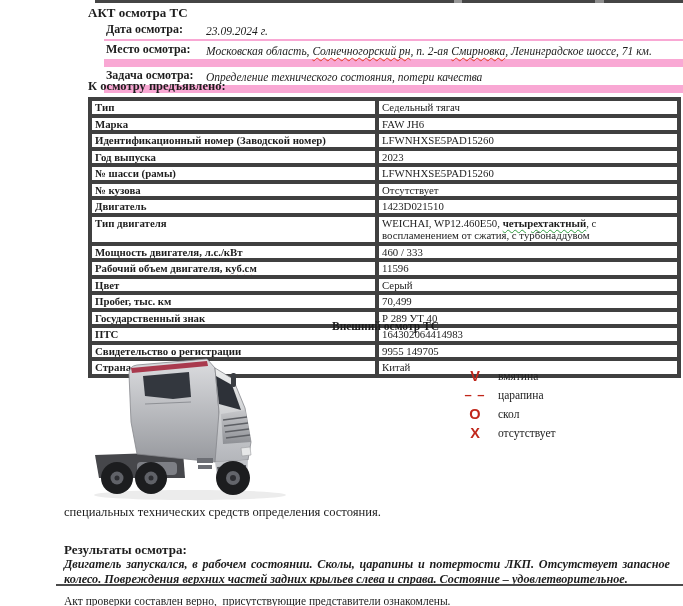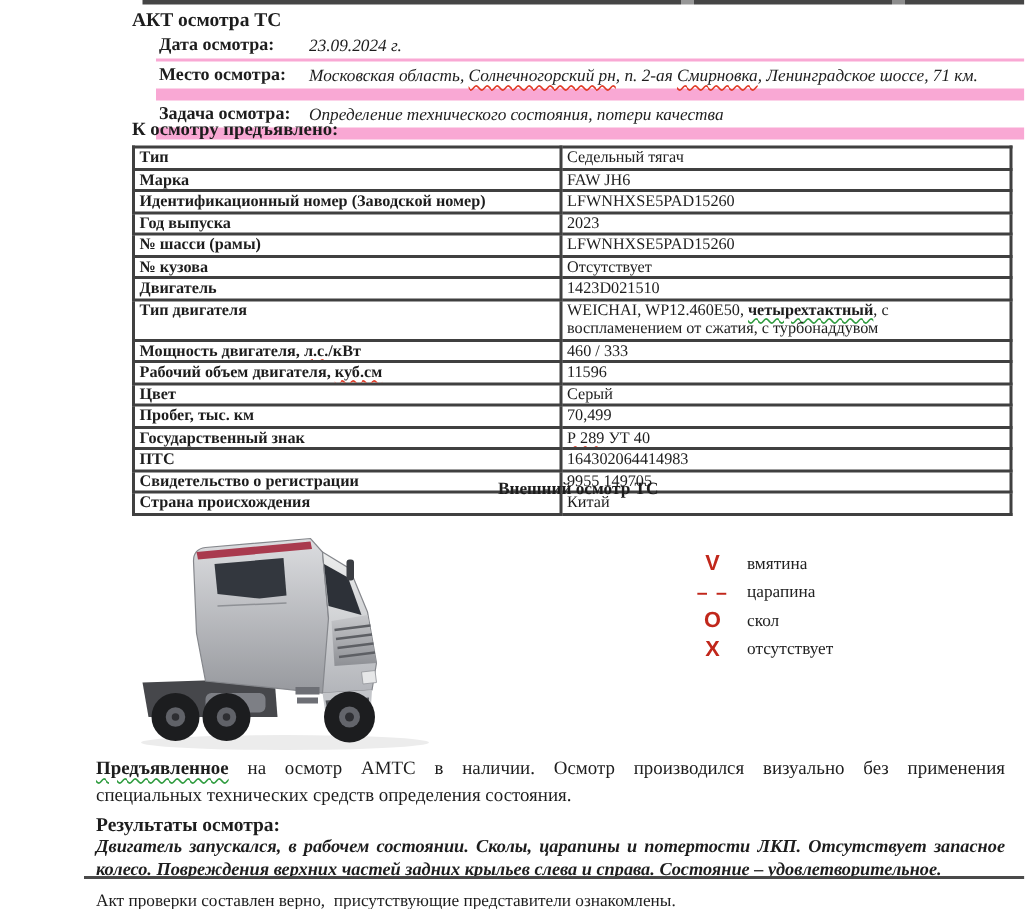--- a/index.html
+++ b/index.html
@@ -19,21 +19,21 @@
   .hdr-row{display:flex;align-items:flex-end;border-bottom:8px solid #f9a8d4;padding:1px 0 2px 2px;margin-left:16px;}
   .hdr-row.first{border-bottom-width:2px;}
   .hdr-label{flex:0 0 100px;font-weight:bold;font-size:12px;}
   .hdr-value{font-style:italic;font-size:11.5px;}
 
   #tbl-heading{left:88px;top:79px;font-weight:bold;font-size:12.5px;}
 
   
   #veh-table{left:88px;top:97px;}
   table{border-collapse:collapse;table-layout:fixed;width:575px;}
-  td{border:2px solid #404040;font-size:10.8px;line-height:12.5px;padding:0 3px;height:12.5px;
+  td{border:4px solid #404040;font-size:10.8px;line-height:12.5px;padding:0 3px;height:12.5px;
      overflow:hidden;vertical-align:top;}
   td.t-label{width:277px;font-weight:bold;}
   td.t-value{width:292px;}
 
   #ext-heading{left:88px;top:320px;width:595px;text-align:center;font-weight:bold;font-size:11.5px;}
 
   #truck{left:85px;top:352px;width:210px;height:150px;}
 
   
   #legend{left:458px;top:369px;}
@@ -213,21 +213,20 @@
       <span class="legend-symbol">O</span>
       <span class="legend-label">скол</span>
     </div>
     <div class="legend-row">
       <span class="legend-symbol">X</span>
       <span class="legend-label">отсутствует</span>
     </div>
   </div>
 
   <div id="presented" class="abs">
-    <div class="jline"><span class="sq-green">Предъявленное</span><span> на осмотр АМТС в наличии. Осмотр производился визуально без применения</span></div>
     <div>специальных технических средств определения состояния.</div>
   </div>
 
   <div id="results-heading" class="abs">Результаты осмотра:</div>
 
   <div id="results-text" class="abs">
     <div class="jline">Двигатель  запускался, в рабочем состоянии. Сколы, царапины и потертости ЛКП. Отсутствует запасное</div>
     <div>колесо. Повреждения верхних частей задних крыльев слева и справа. Состояние – удовлетворительное.</div>
   </div>
 

